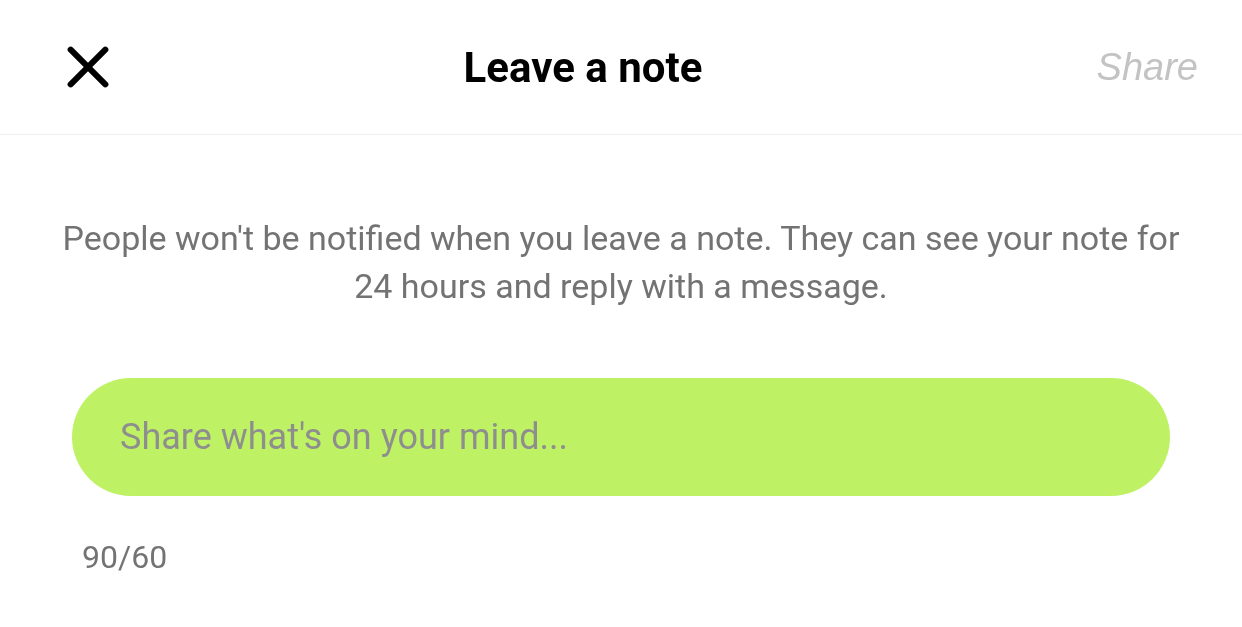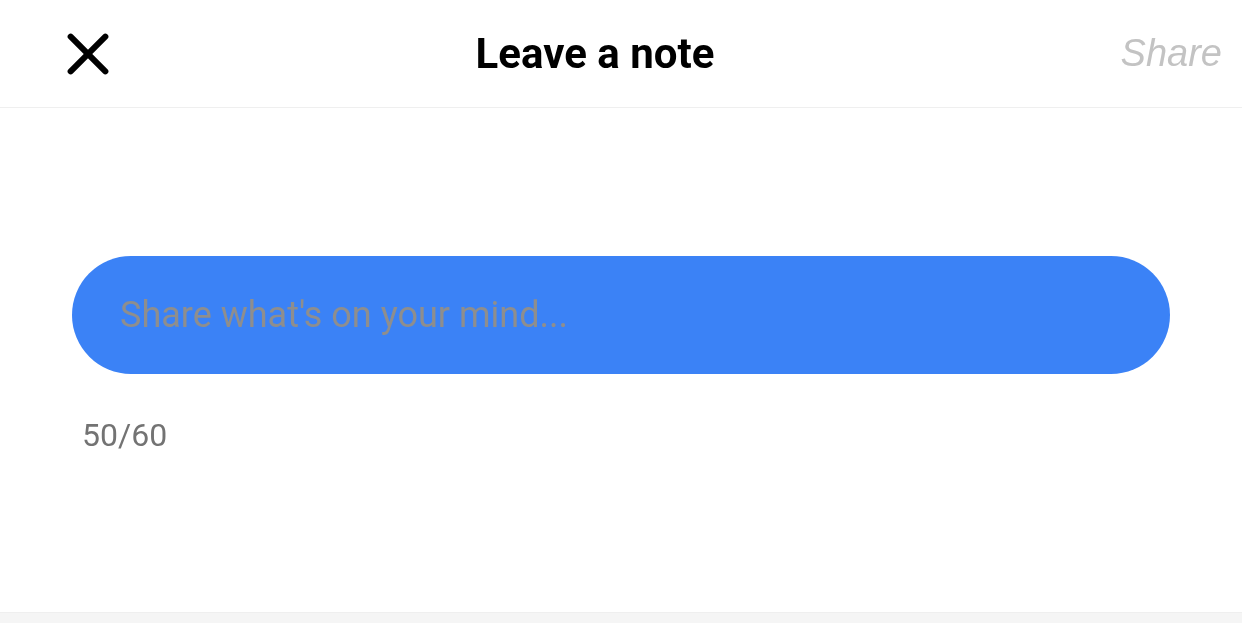--- a/index.html
+++ b/index.html
@@ -11,23 +11,23 @@
       width: 1242px;
       height: 627px;
       background: #ffffff;
       font-family: -apple-system, BlinkMacSystemFont, "Segoe UI", Roboto, Helvetica, Arial, sans-serif;
       overflow: hidden;
     }
     .header {
       display: flex;
       align-items: center;
       justify-content: space-between;
-      padding: 22px 20px 22px 58px;
+      padding: 22px 44px 22px 58px;
       border-bottom: 1px solid #efefef;
-      height: 108px;
+      height: 135px;
     }
     .close-btn {
       background: none;
       border: none;
       cursor: pointer;
       padding: 0;
       display: flex;
       align-items: center;
       justify-content: center;
       width: 60px;
@@ -67,21 +67,21 @@
       max-width: 1140px;
       margin: 0 auto;
     }
     .input-container {
       margin-top: 68px;
       margin-left: 22px;
       margin-right: 22px;
     }
     .note-input {
       width: 100%;
-      background: #3b82f6;
+      background: #bef264;
       border: none;
       border-radius: 64px;
       padding: 38px 48px;
       font-size: 36px;
       color: #000000;
       font-family: inherit;
       outline: none;
       caret-color: #2962ff;
     }
     .note-input::placeholder {
@@ -106,19 +106,20 @@
     <svg viewBox="0 0 24 24" fill="none" stroke="#000000" stroke-width="2.8" stroke-linecap="round">
       <line x1="4" y1="4" x2="20" y2="20"></line>
       <line x1="20" y1="4" x2="4" y2="20"></line>
     </svg>
   </button>
   <h1 class="page-title">Leave a note</h1>
   <button class="share-btn">Share</button>
 </div>
 
 <div class="content">
+  <p class="description">People won't be notified when you leave a note. They can see your note for 24 hours and reply with a message.</p>
   <div class="input-container">
     <input type="text" class="note-input" autofocus="" placeholder="Share what's on your mind..." style="">
   </div>
-  <div class="counter">50/60</div>
+  <div class="counter">90/60</div>
 </div>
 
 <div class="footer-gap"></div>
 
 </body></html>

